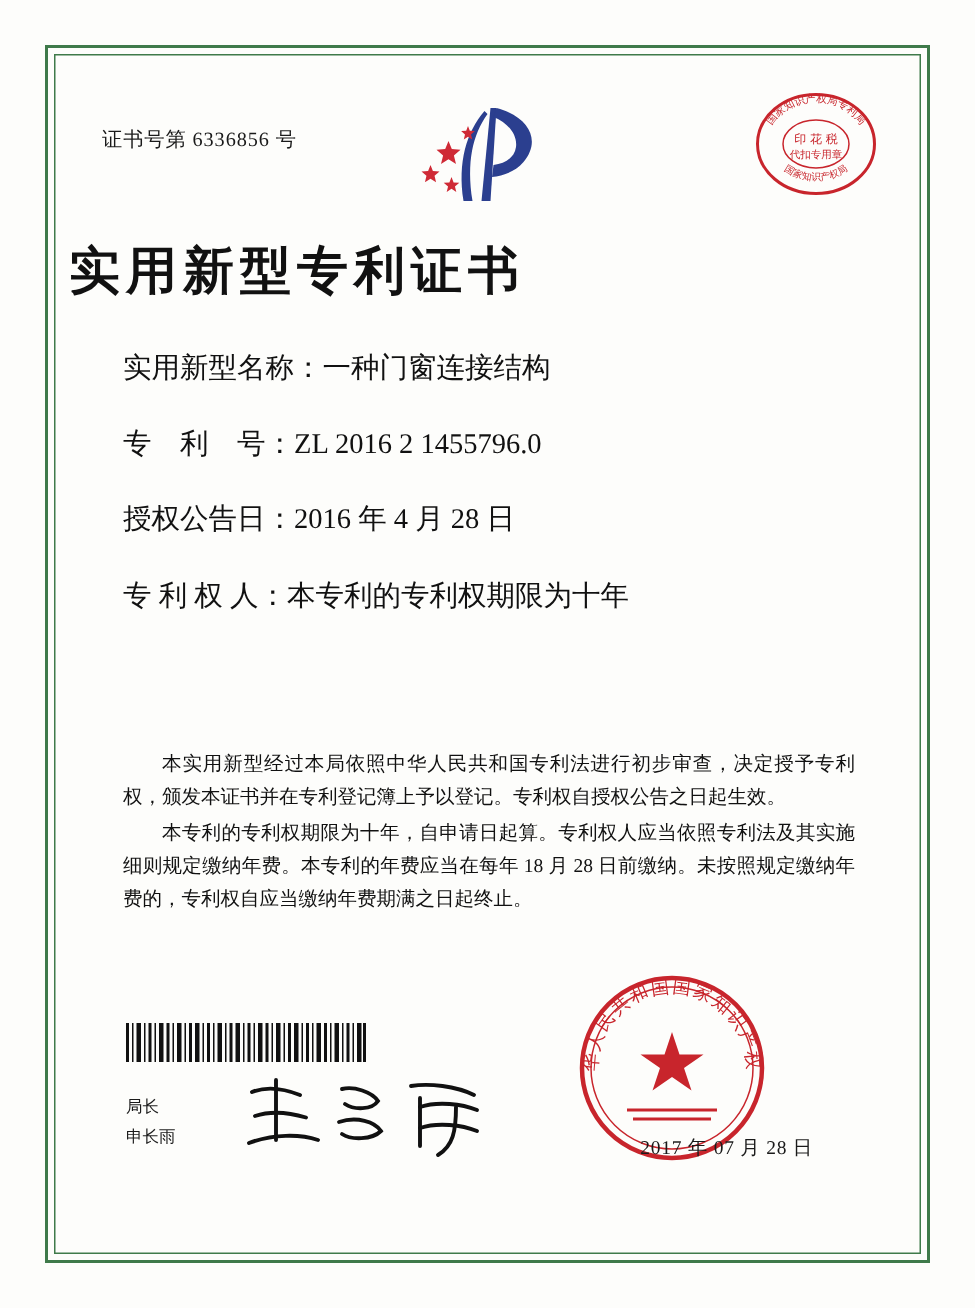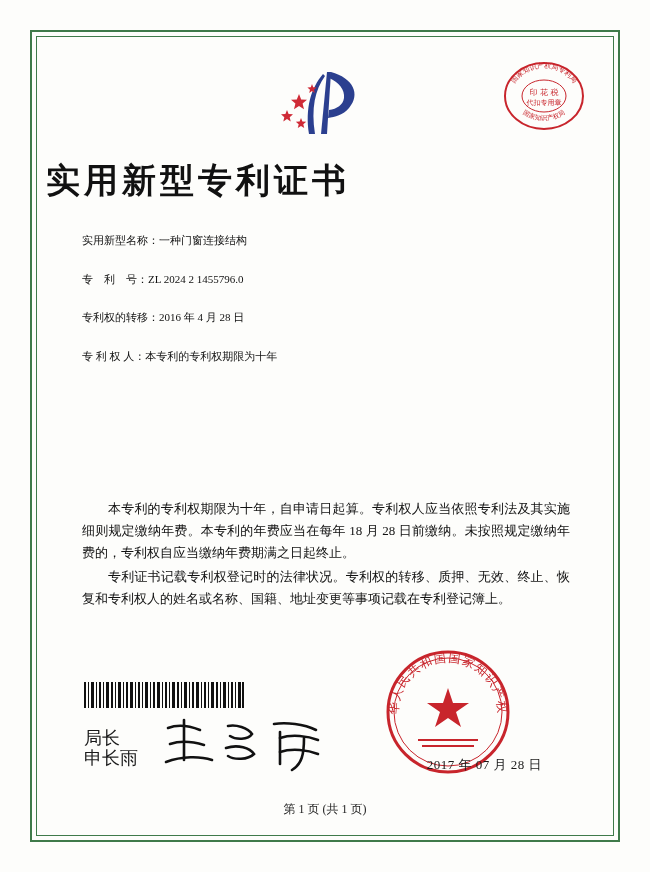--- a/index.html
+++ b/index.html
@@ -89,21 +89,21 @@
   }
 
   
   .fields {
     position: absolute;
     top: 186px;
     left: 36px;
     right: 30px;
   }
   .field-row {
-    font-size: 11px;
+    font-size: 19px;
     line-height: 1.5;
     margin-bottom: 22px;
     white-space: nowrap;
   }
   .field-label {
     display: inline-block;
     color: #111;
   }
   .field-value {
     display: inline-block;
@@ -142,21 +142,21 @@
     bottom: 50px;
     width: 128px;
     height: 128px;
   }
 
   
   .director {
     position: absolute;
     left: 38px;
     bottom: 58px;
-    font-size: 18px;
+    font-size: 11px;
     line-height: 20px;
   }
   .signature {
     position: absolute;
     left: 110px;
     bottom: 52px;
     width: 180px;
     height: 60px;
   }
   .issue-date {
@@ -181,20 +181,21 @@
 </head>
 <body>
 
 <div class="page">
 
   <div class="frame-outer"></div>
   <div class="frame-inner"></div>
 
   <div class="content">
 
+    <div class="cert-no">证书号第 6336856 号</div>
 
     <div class="logo">
       <svg viewBox="0 0 120 78" width="120" height="78">
 
         <path d="M62 8 L66 8 L62 70 L56 70 Z" fill="#2b3f8f"></path>
         <path d="M66 8 C 88 14, 96 30, 84 44 C 78 51, 70 53, 63 54 L64 46 C 72 45, 78 41, 79 34 C 80 26, 74 18, 64 14 Z" fill="#2b3f8f"></path>
         <path d="M60 12 C 50 26, 46 44, 50 70 L44 70 C 40 44, 46 24, 58 10 Z" fill="#2b3f8f"></path>
 
         <g fill="#cf2a36">
           <polygon points="34,30 36.2,35.4 42,35.8 37.6,39.6 39,45.3 34,42.1 29,45.3 30.4,39.6 26,35.8 31.8,35.4"></polygon>
@@ -222,33 +223,33 @@
       </svg>
     </div>
 
     <div class="title">实用新型专利证书</div>
 
     <div class="fields">
       <div class="field-row">
         <span class="field-label">实用新型名称：</span><span class="field-value">一种门窗连接结构</span>
       </div>
       <div class="field-row">
-        <span class="field-label">专　利　号：</span><span class="field-value">ZL 2024 2 1455796.0</span>
+        <span class="field-label">专　利　号：</span><span class="field-value">ZL 2016 2 1455796.0</span>
       </div>
       <div class="field-row">
-        <span class="field-label">专利权的转移：</span><span class="field-value">2016 年 4 月 28 日</span>
+        <span class="field-label">授权公告日：</span><span class="field-value">2016 年 4 月 28 日</span>
       </div>
       <div class="field-row">
         <span class="field-label">专 利 权 人：</span><span class="field-value">本专利的专利权期限为十年</span>
       </div>
     </div>
 
     <div class="body-text">
+      <p>本实用新型经过本局依照中华人民共和国专利法进行初步审查，决定授予专利权，颁发本证书并在专利登记簿上予以登记。专利权自授权公告之日起生效。</p>
       <p>本专利的专利权期限为十年，自申请日起算。专利权人应当依照专利法及其实施细则规定缴纳年费。本专利的年费应当在每年 18 月 28 日前缴纳。未按照规定缴纳年费的，专利权自应当缴纳年费期满之日起终止。</p>
-      <p>专利证书记载专利权登记时的法律状况。专利权的转移、质押、无效、终止、恢复和专利权人的姓名或名称、国籍、地址变更等事项记载在专利登记簿上。</p>
     </div>
 
     <div class="barcode">
       <svg viewBox="0 0 160 26" width="160" height="26">
         <g fill="#111">
           <rect x="0" y="0" width="2" height="26"></rect>
             <rect x="4" y="0" width="1" height="26"></rect>
           <rect x="7" y="0" width="3" height="26"></rect>
             <rect x="12" y="0" width="1" height="26"></rect>
           <rect x="15" y="0" width="2" height="26"></rect>
@@ -324,16 +325,15 @@
           <path d="M124 18 L124 50"></path>
           <path d="M124 24 C 136 20, 152 22, 162 26"></path>
           <path d="M124 38 C 136 34, 152 36, 162 40"></path>
           <path d="M148 24 C 148 40, 146 50, 136 56"></path>
         </g>
       </svg>
     </div>
 
     <div class="issue-date">2017 年 07 月 28 日</div>
 
-    <div class="footer">第 1 页 (共 1 页)</div>
 
   </div>
 </div>
 
 </body></html>

